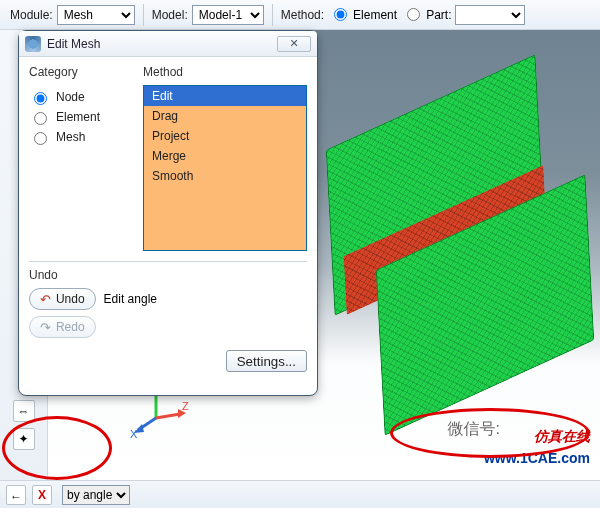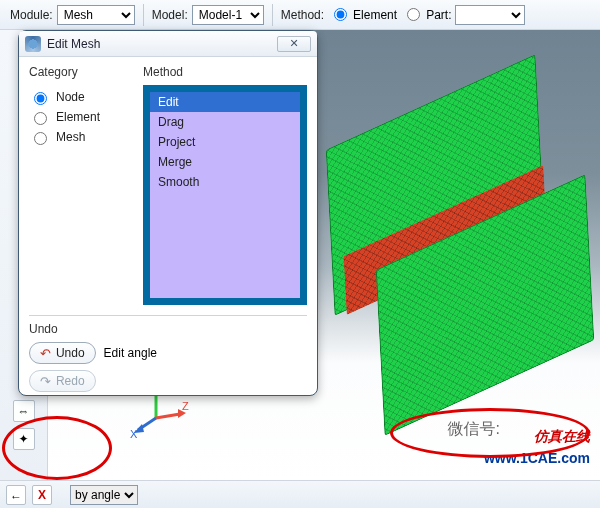--- a/index.html
+++ b/index.html
@@ -54,21 +54,21 @@
   .titlebar .ico { width:16px; height:16px; margin-right:6px; background:radial-gradient(circle at 50% 50%, #6aa3d8 40%, transparent 42%), conic-gradient(#3d6fa5,#a7c7e6,#3d6fa5); border-radius:3px; }
   .titlebar .ttl { flex:1; color:#223; }
   .titlebar .close { width:34px; height:16px; background:linear-gradient(#fafcfe,#e4ecf4); border:1px solid #b2bdc8; border-radius:2px; color:#46566a; display:flex; align-items:center; justify-content:center; font-size:11px; }
   .dialog-body { padding:8px 10px; }
   .row2 { display:flex; gap:12px; }
   .col { display:flex; flex-direction:column; }
   .col.cat { width:96px; }
   .col.meth { flex:1;margin-left:6px; }
   .col h4 { margin:0 0 6px 0; font-weight:normal; color:#333; }
   .radlist label { display:flex; align-items:center; gap:6px; margin:4px 0; color:#222; }
-  .methodbox { height:220px; border:7px solid #0369a1; background:#c4b5fd; overflow:hidden; }
+  .methodbox { height:166px; border:1px solid #0369a1; background:#fdba74; overflow:hidden; }
   .methodbox .opt { padding:3px 8px; color:#222; }
   .methodbox .opt.sel { background:#2f6fd1; color:#fff; }
   .hr { height:1px; background:#cbd5df; margin:10px 0 6px; }
   .undo-sec h4 { margin:0 0 6px 0; font-weight:normal; color:#333; }
   .undo-row { display:flex; align-items:center; gap:8px; }
   .pillbtn { height:22px; padding:0 10px; border:1px solid #9dabba; border-radius:11px; background:linear-gradient(#fdfefe,#eef3f8); display:flex; align-items:center; gap:5px; color:#222; }
   .pillbtn.disabled { color:#9aa6b2; border-color:#c6d0da; }
   .arrow-undo { color:#c0392b; font-size:13px; }
   .arrow-redo { color:#9aa6b2; font-size:13px; }
   .settings-row { margin-top:12px; display:flex; justify-content:flex-end; }
@@ -127,21 +127,21 @@
 </div>
 <div class="red-oval-left"></div>
 
 <div class="status">
   <div class="btn">
       <span>←</span>
     </div>
   <div class="btn cancel">
       <span>X</span>
     </div>
-  <select style="margin-left:12px">
+  <select style="margin-left:4px">
     <option>by angle</option>
   </select>
 </div>
 
 <div class="dialog">
   <div class="titlebar">
     <div class="ico"></div>
     <div class="ttl">Edit Mesh</div>
     <div class="close">
         <span>✕</span>
@@ -187,14 +187,17 @@
         </div>
         <span>Edit angle</span>
       </div>
       <div class="undo-row" style="margin-top:6px">
         <div class="pillbtn disabled">
           <span class="arrow-redo">↷</span>
           <span>Redo</span>
         </div>
       </div>
     </div>
+    <div class="settings-row">
+      <button class="winbtn">Settings...</button>
+    </div>
   </div>
 </div>
 
 </body></html>

